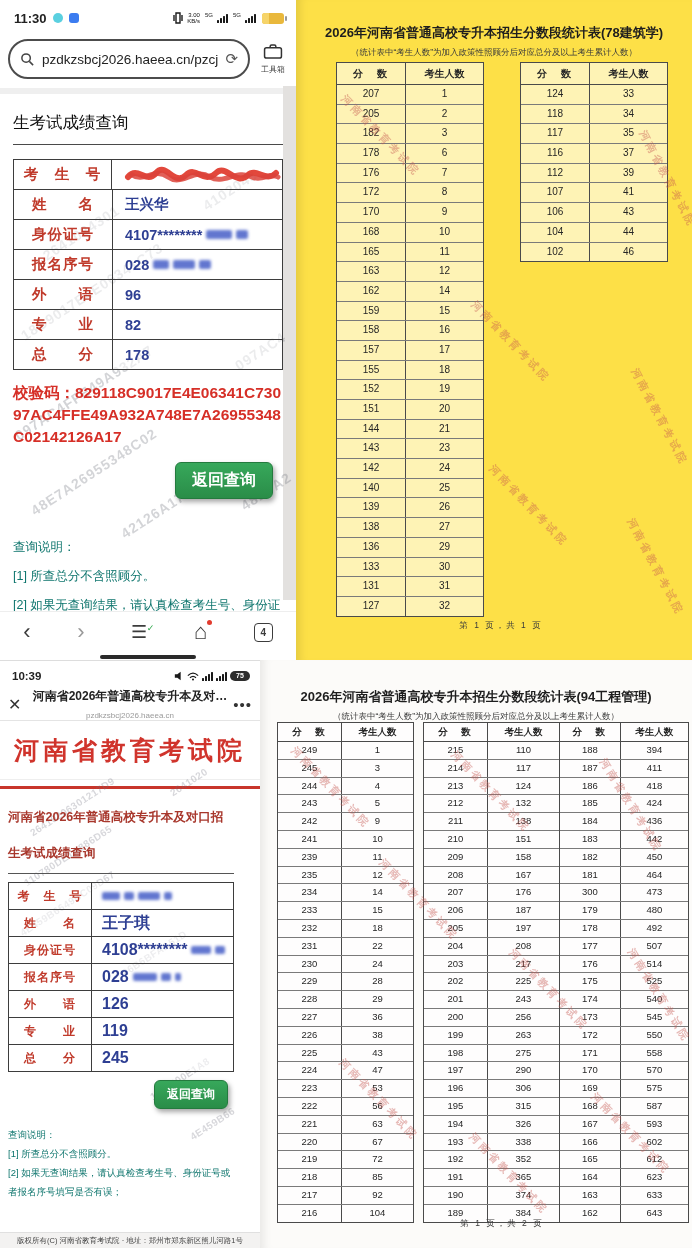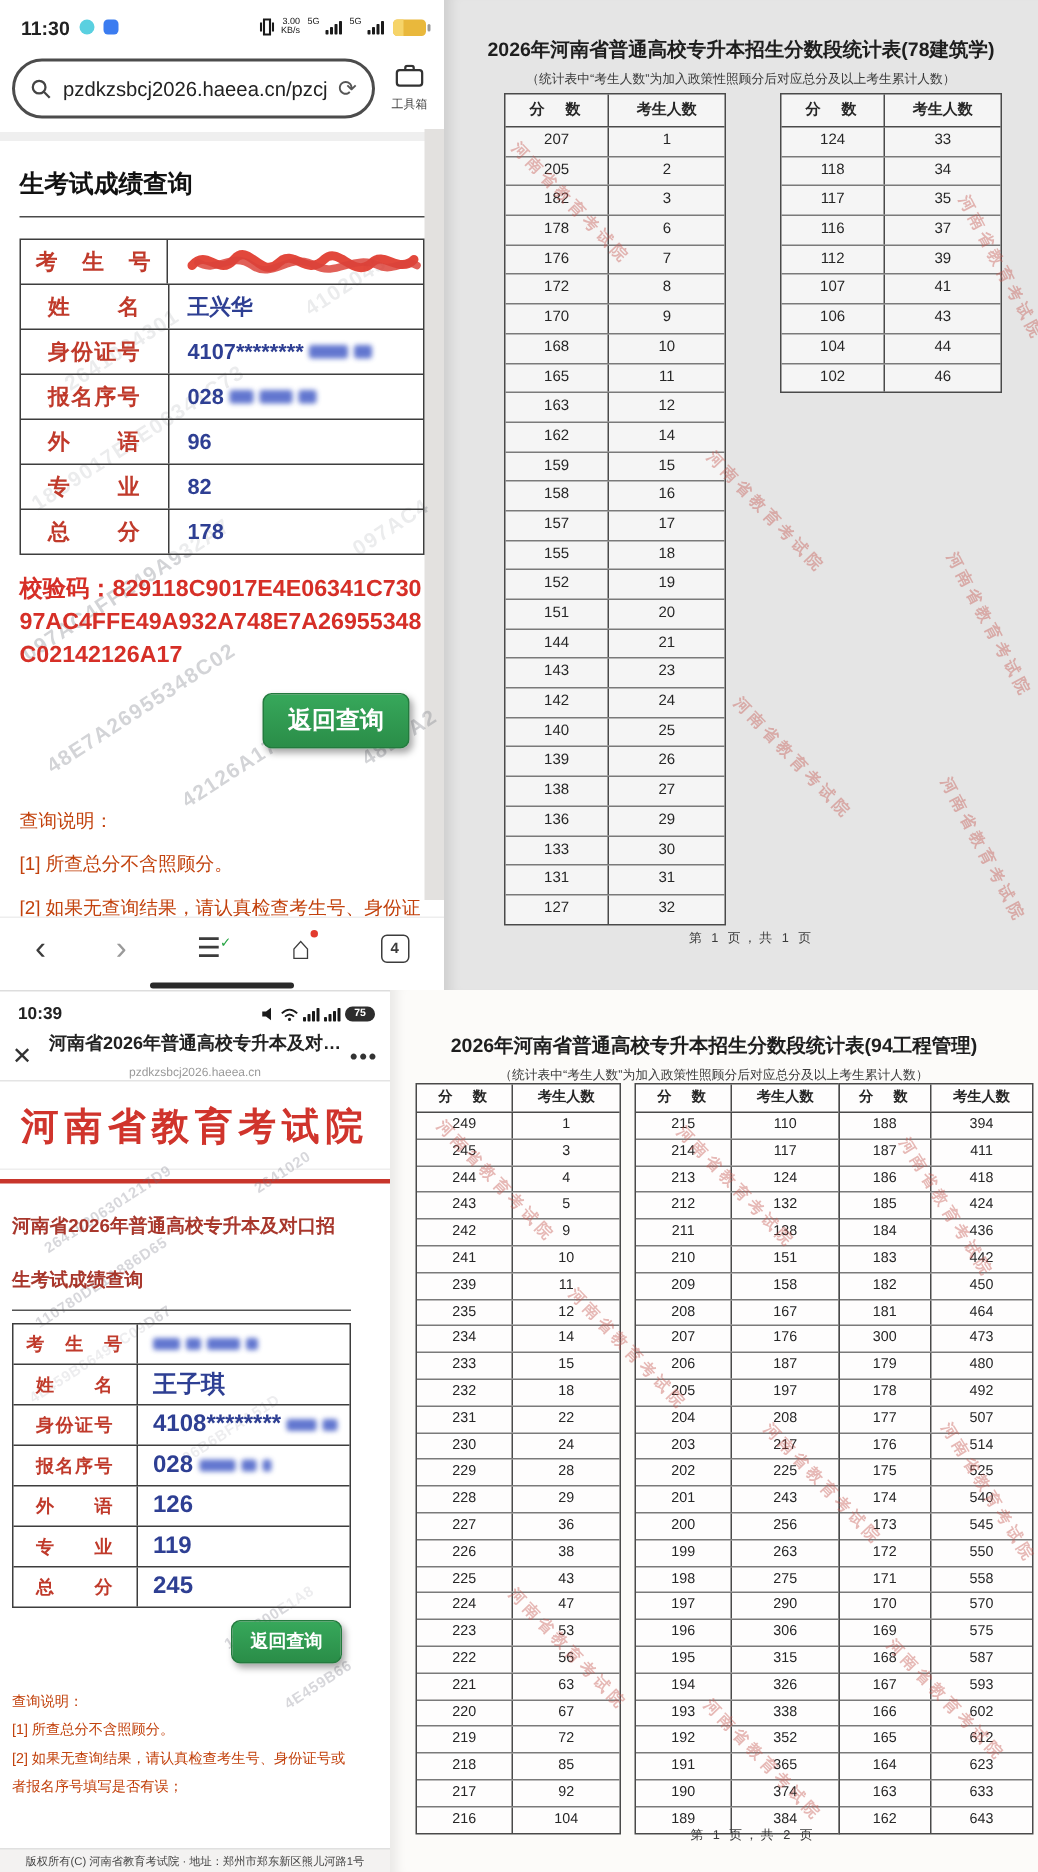--- a/index.html
+++ b/index.html
@@ -23,35 +23,35 @@
   .batt::after{content:"";position:absolute;right:-3px;top:3px;width:2px;height:5px;background:#999;border-radius:1px;}
   .batt .lvl{position:absolute;left:0;top:0;bottom:0;width:34%;background:#f6d469;border-radius:3px 0 0 3px;}
   .batt2{width:20px;height:10px;border-radius:5px;background:#2d2d2d;color:#fff;font-size:7px;line-height:10px;text-align:center;font-weight:700;}
   .p1-toolbar{height:50px;display:flex;align-items:center;padding:2px 8px 4px 8px;gap:8px;border-bottom:6px solid #efefef;}
   .urlpill{flex:1;height:36px;border:2px solid #4c4c4c;border-radius:20px;display:flex;align-items:center;padding:0 10px;gap:7px;background:#fff;}
   .urlpill .url{font-size:13.5px;color:#222;flex:1;white-space:nowrap;overflow:hidden;}
   .icon-reload{font-size:15px;color:#555;}
   .toolbox{width:40px;text-align:center;color:#333;}
   .toolbox .tlabel{display:block;font-size:8px;color:#444;margin-top:1px;}
   .p1-content{position:relative;padding:10px 13px 0 13px;z-index:1;}
-  .p1-title{font-size:16.5px;font-weight:700;color:#111;margin:8px 0 10px 0;}
+  .p1-title{font-size:16.5px;font-weight:400;color:#111;margin:8px 0 10px 0;}
   .hr-dark{height:0;border-top:1.5px solid #4a4a4a;margin:0 0 14px 0;}
   .ftable{border:1.5px solid #3d3d3d;position:relative;z-index:2;background:rgba(255,255,255,0.55);}
   .frow{display:flex;border-top:1px solid #3d3d3d;}
   .frow:first-child{border-top:none;}
   .p1 .frow{height:29px;}
   .flabel{width:98px;border-right:1px solid #3d3d3d;display:flex;align-items:center;justify-content:center;color:#c03a2b;font-weight:700;font-size:14.5px;letter-spacing:1px;}
   .fvalue{flex:1;display:flex;align-items:center;padding-left:12px;color:#2e3f93;font-size:14.5px;font-weight:600;gap:4px;}
   .blob{display:inline-block;height:9px;background:#3b55c4;opacity:.8;filter:blur(1.6px);border-radius:2px;}
   .scribble{opacity:.92;}
   .checksum{margin:12px 0 4px 0;color:#d62f27;font-weight:700;font-size:15.5px;line-height:22px;word-break:break-all;position:relative;z-index:2;}
   .btnrow{display:flex;justify-content:flex-end;margin:14px 10px 0 0;position:relative;z-index:2;}
   .btn-green{background:linear-gradient(#37a85b,#2a8d48);color:#fff;border:1px solid #247a3e;border-radius:6px;font-weight:700;box-shadow:2px 3px 5px rgba(0,0,0,.35);cursor:pointer;font-family:inherit;}
   .p1 .btn-green{font-size:16px;padding:7px 16px;}
-  .notes{margin-top:34px;color:#c2410c;position:relative;z-index:2;}
+  .notes{margin-top:34px;color:#0f766e;position:relative;z-index:2;}
   .p1 .notes{font-size:12.5px;line-height:29px;}
   .p1-nav{position:absolute;left:0;right:0;bottom:8px;height:40px;display:flex;align-items:center;justify-content:space-around;background:#fff;border-top:1px solid #eee;z-index:3;}
   .navic{font-size:22px;color:#3c3c3c;line-height:20px;position:relative;}
   .navic.fwd{color:#9a9a9a;}
   .navic .mini-check{position:absolute;top:-4px;right:-7px;font-size:9px;color:#27a444;}
   .navic .red-dot{position:absolute;top:-2px;right:-5px;width:5px;height:5px;border-radius:50%;background:#e23b2e;}
   .tabbox{width:17px;height:17px;border:1.8px solid #3c3c3c;border-radius:4px;font-size:10px;font-weight:700;color:#3c3c3c;display:flex;align-items:center;justify-content:center;}
   .gbar{position:absolute;bottom:1px;left:50%;transform:translateX(-50%);width:96px;height:4px;border-radius:2px;background:#2a2a2a;z-index:4;}
   .wmlayer{position:absolute;inset:0;pointer-events:none;z-index:1;}
   .wmlayer .wm{position:absolute;white-space:nowrap;font-weight:700;color:rgba(110,112,124,.30);transform:rotate(-33deg);transform-origin:0 0;}
@@ -60,21 +60,21 @@
   .p1 .wm:nth-child(2){left:12px;top:430px}
   .p1 .wm:nth-child(3){left:28px;top:505px}
   .p1 .wm:nth-child(4){left:118px;top:528px}
   .p1 .wm:nth-child(5){left:40px;top:250px}
   .p1 .wm:nth-child(6){left:200px;top:200px}
   .p1 .wm:nth-child(7){left:232px;top:360px}
   .p1 .wm:nth-child(8){left:238px;top:500px}
   .p1-sidegray{position:absolute;right:0;top:86px;bottom:60px;width:13px;background:#e3e1df;z-index:0;}
 
   
-  .sheet1{left:296px;top:0;width:396px;height:660px;background:#e5e5e5;box-shadow:inset 10px 0 8px -6px rgba(0,0,0,.10);border-bottom:1px solid #ddd;}
+  .sheet1{left:296px;top:0;width:396px;height:660px;background:#fde047;box-shadow:inset 10px 0 8px -6px rgba(0,0,0,.10);border-bottom:1px solid #ddd;}
   .sheet2{left:260px;top:660px;width:432px;height:588px;background:#fcfbf9;box-shadow:inset 10px 0 8px -6px rgba(0,0,0,.08);}
   .stitle{position:absolute;left:0;right:0;text-align:center;font-size:13px;font-weight:700;color:#1e1e1e;}
   .ssub{position:absolute;left:0;right:0;text-align:center;font-size:8.5px;color:#3a3a3a;}
   .sheet1 .stitle{top:24px}.sheet1 .ssub{top:47px}
   .sheet2 .stitle{top:28px}.sheet2 .ssub{top:51px}
   .tgroup{position:absolute;border:1.5px solid #4a4a4a;background:rgba(255,255,255,.6);}
   .thead{display:flex;font-weight:700;border-bottom:1.5px solid #4a4a4a;}
   .tcell{text-align:center;color:#262626;}
   .thead .tcell:first-child,.trow .tcell:first-child{width:47%;border-right:1px solid #4a4a4a;}
   .thead .tcell:last-child,.trow .tcell:last-child{width:53%;}

